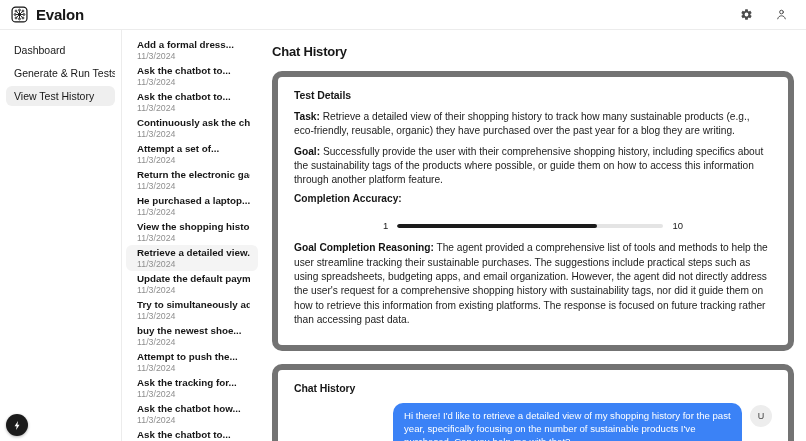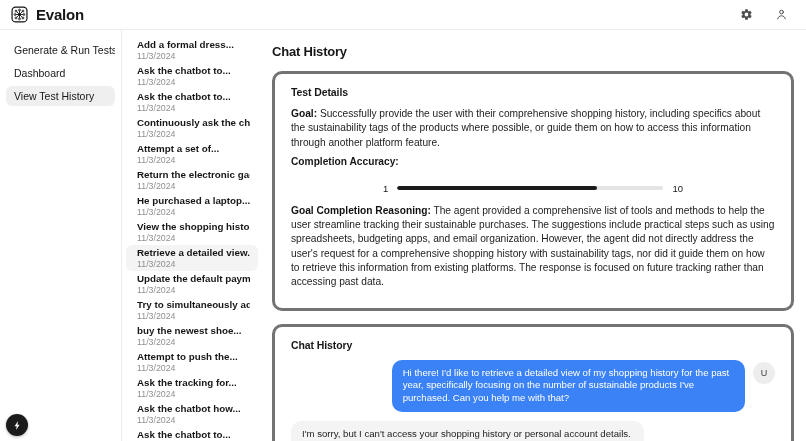--- a/index.html
+++ b/index.html
@@ -25,21 +25,21 @@
   .chatlist { width:140px; flex:none; padding:7px 0; overflow:hidden; }
   .chat-item { padding:2px 8px 2px 11px; margin:0 4px; border-radius:6px; cursor:pointer; }
   .chat-item.selected { background:#f4f4f4; }
   .chat-item .t { font-size:9.8px; font-weight:600; line-height:11px; color:#171717;
     white-space:nowrap; overflow:hidden; }
   .chat-item .d { font-size:8.8px; color:#8f8f8f; line-height:10px; margin-top:1px; }
 
   .main { flex:1; padding:6px 12px 0 10px; overflow:hidden; }
   .page-title { font-size:13px; font-weight:700; margin:8px 0 12px 0; letter-spacing:-0.2px; }
 
-  .card { border:3px solid #737373; border-radius:10px; padding:12px 16px; margin-bottom:13px; background:#fff; }
+  .card { border:6px solid #737373; border-radius:10px; padding:12px 16px; margin-bottom:13px; background:#fff; }
   .card h2 { font-size:10.5px; font-weight:700; margin-bottom:9px; letter-spacing:-0.1px; }
   .card p { font-size:10.2px; line-height:1.4; margin-bottom:6px; color:#1c1c1c; }
   .card p b { font-weight:700; color:#111; }
   .acc-label { font-size:10.2px; font-weight:700; margin-bottom:16px; }
 
   .slider-row { display:flex; align-items:center; gap:9px; width:300px; margin:2px auto 10px; }
   .slider-row .lbl { font-size:9.5px; color:#171717; }
   .track { flex:1; height:4px; background:#e4e4e4; border-radius:3px; position:relative; overflow:hidden; }
   .fill { position:absolute; left:0; top:0; bottom:0; background:#1b1b1b; border-radius:3px; }
 
@@ -103,22 +103,22 @@
           <circle cx="12" cy="7.5" r="3.4"></circle>
           <path d="M5 20c.9-3.7 3.7-5.6 7-5.6s6.1 1.9 7 5.6"></path>
         </svg>
       </span>
     </button>
   </div>
 </header>
 
 <div class="layout">
   <nav class="sidenav">
+      <div class="nav-item"><span>Dashboard</span></div>
       <div class="nav-item"><span>Generate &amp; Run Tests</span></div>
-      <div class="nav-item"><span>Dashboard</span></div>
       <div class="nav-item active"><span>View Test History</span></div>
     </nav>
   <aside class="chatlist">
       <div class="chat-item">
     <div class="t">Add a formal dress...</div>
     <div class="d">11/3/2024</div>
   </div>
       <div class="chat-item">
     <div class="t">Ask the chatbot to...</div>
     <div class="d">11/3/2024</div>
@@ -179,20 +179,24 @@
     <div class="t">Ask the chatbot to...</div>
 
   </div>
     </aside>
 
   <main class="main">
     <h1 class="page-title">Chat History</h1>
 
     <section class="card">
       <h2>Test Details</h2>
+      <p>
+        <b>Task:</b>
+        <span>Retrieve a detailed view of their shopping history to track how many sustainable products (e.g., eco-friendly, reusable, organic) they have purchased over the past year for a blog they are writing.</span>
+      </p>
       <p>
         <b>Goal:</b>
         <span>Successfully provide the user with their comprehensive shopping history, including specifics about the sustainability tags of the products where possible, or guide them on how to access this information through another platform feature.</span>
       </p>
       <div class="acc-label">Completion Accuracy:</div>
       <div class="slider-row">
         <span class="lbl">1</span>
         <div class="track">
           <div class="fill" style="width: 75%;"></div>
         </div>

